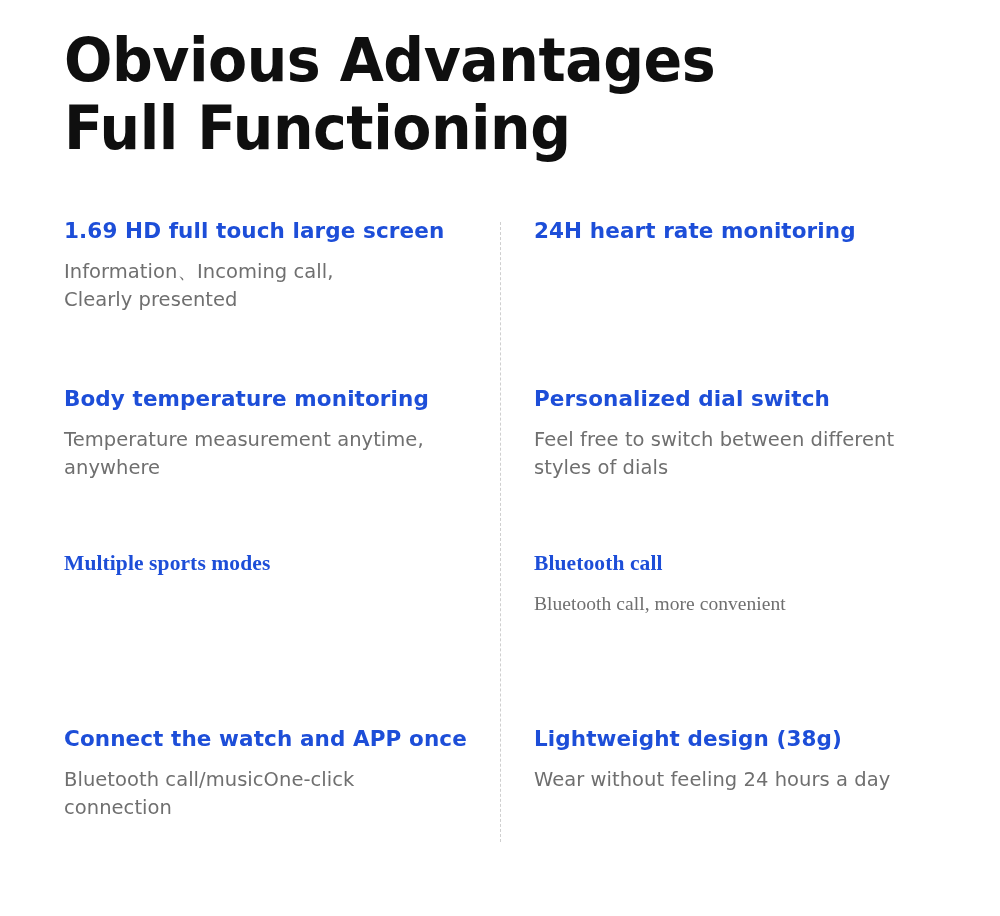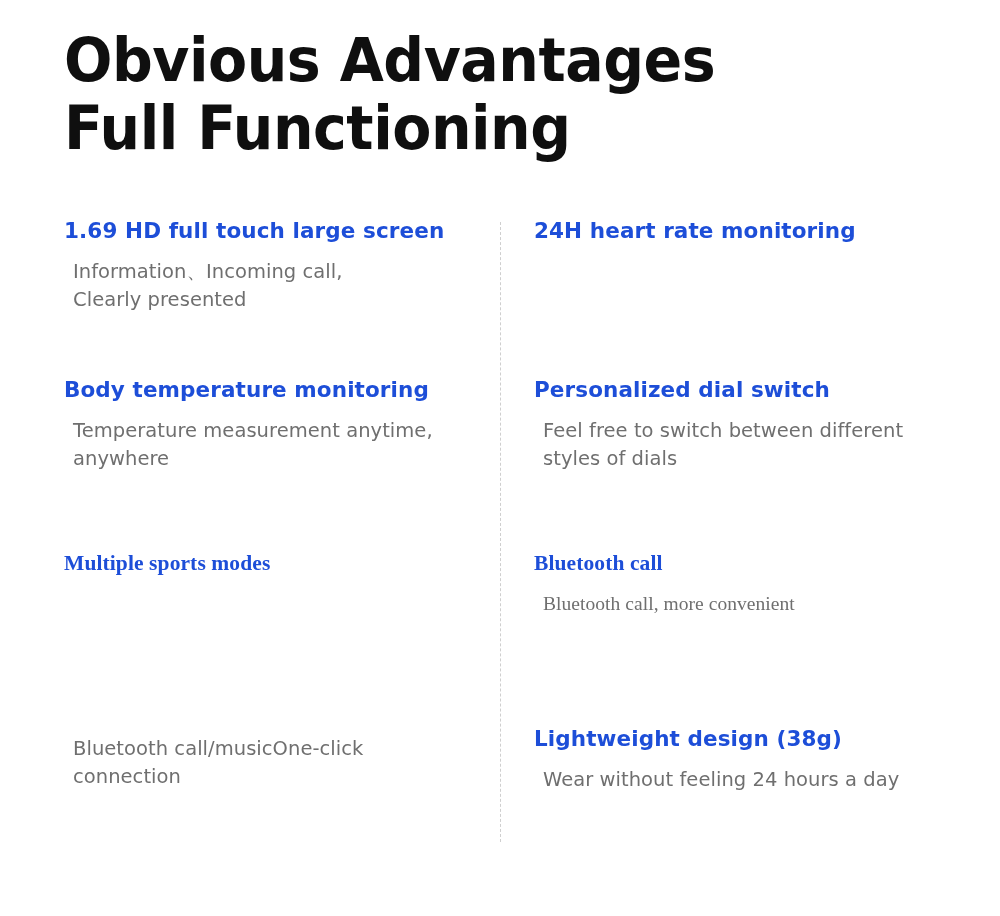--- a/index.html
+++ b/index.html
@@ -83,31 +83,31 @@
   .feature-title {
     margin: 0 0 14px 0;
     font-size: 21.5px;
     line-height: 26px;
     font-weight: 700;
     color: #1d4ed8;
     letter-spacing: 0.1px;
   }
 
   .feature-desc {
-    margin: 9px;
+    margin: 0;
     font-size: 19.5px;
     line-height: 28px;
     font-weight: 400;
     color: #6f6f6f;
     letter-spacing: 0.05px;
   }
 
   
   .row-0 { top: 10px; }
-  .row-1 { top: 169px; }
+  .row-1 { top: 178px; }
   .row-2 { top: 342px; font-family: Liberation Serif, serif; }
   .row-3 { top: 518px; }
 </style>
 </head>
 <body>
 
 <div class="page">
 
   <div class="title-block">
     <span class="title-line">Obvious Advantages</span>
@@ -124,20 +124,21 @@
         <p class="feature-desc">Information、Incoming call,<br>Clearly presented</p>
       </div>
       <div class="feature row-1">
         <p class="feature-title">Body temperature monitoring</p>
         <p class="feature-desc">Temperature measurement anytime,<br>anywhere</p>
       </div>
       <div class="feature row-2">
         <p class="feature-title">Multiple sports modes</p>
       </div>
       <div class="feature row-3">
+        <p class="feature-title">Connect the watch and APP once</p>
         <p class="feature-desc">Bluetooth call/musicOne-click<br>connection</p>
       </div>
     </div>
 
     <div class="col col-right">
       <div class="feature row-0">
         <p class="feature-title">24H heart rate monitoring</p>
       </div>
       <div class="feature row-1">
         <p class="feature-title">Personalized dial switch</p>

